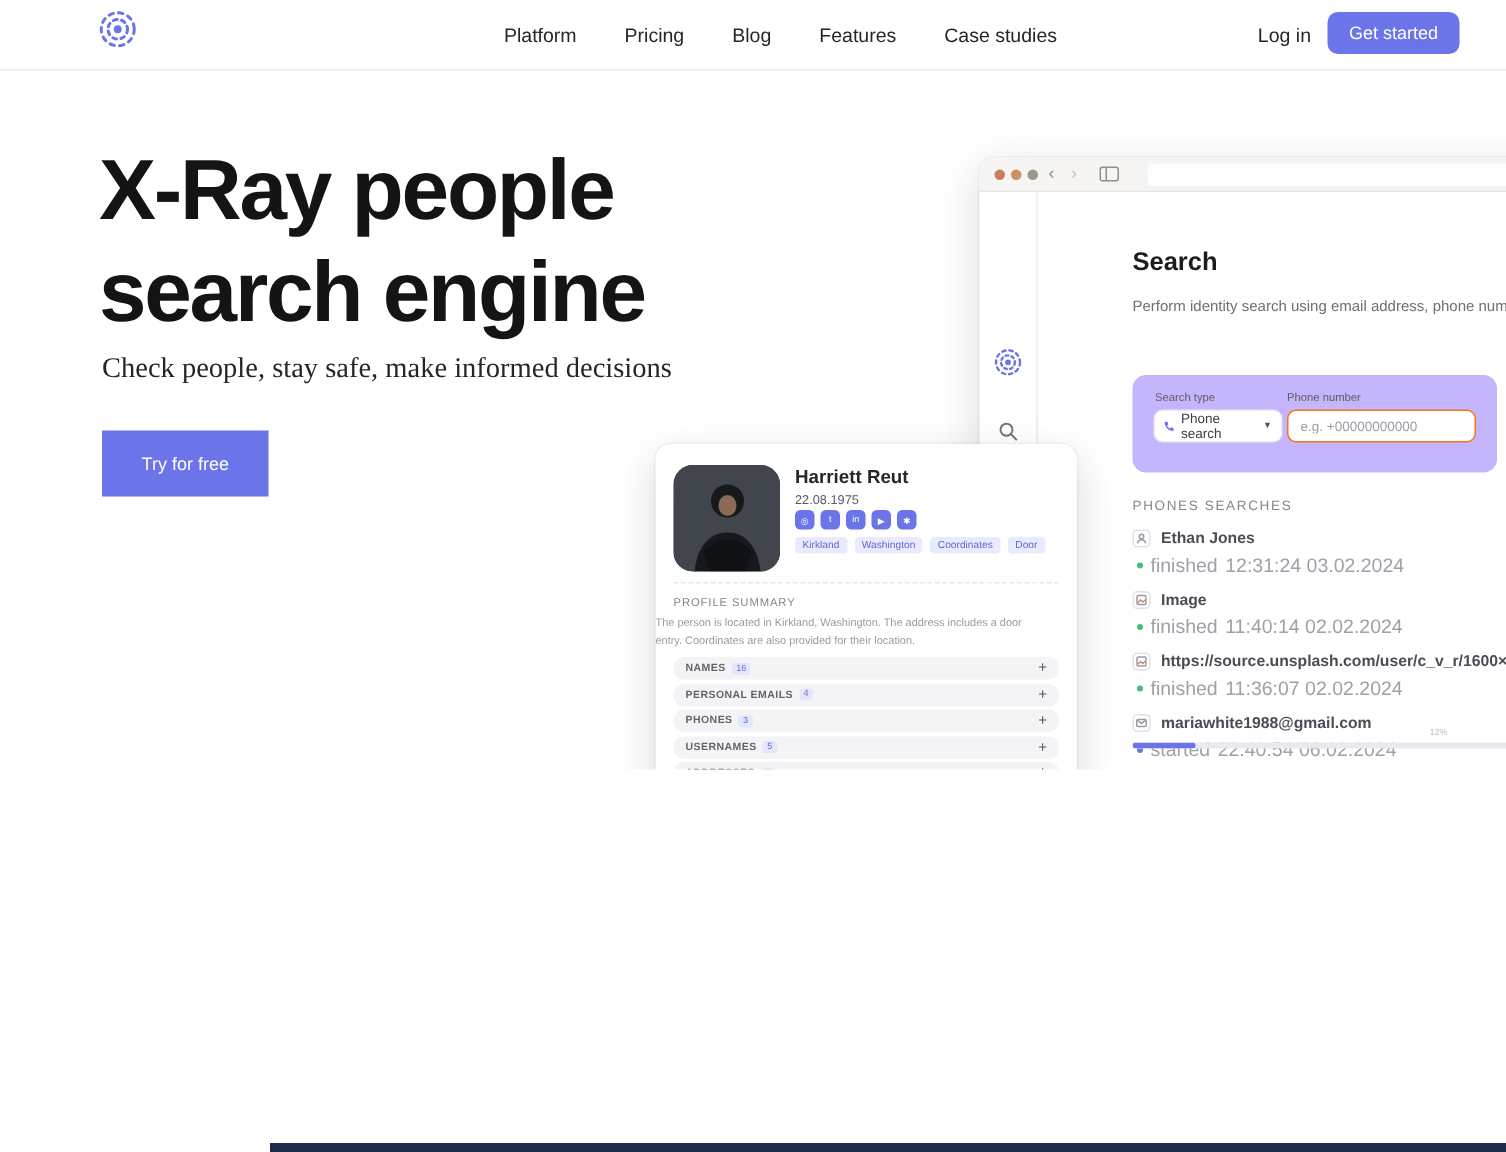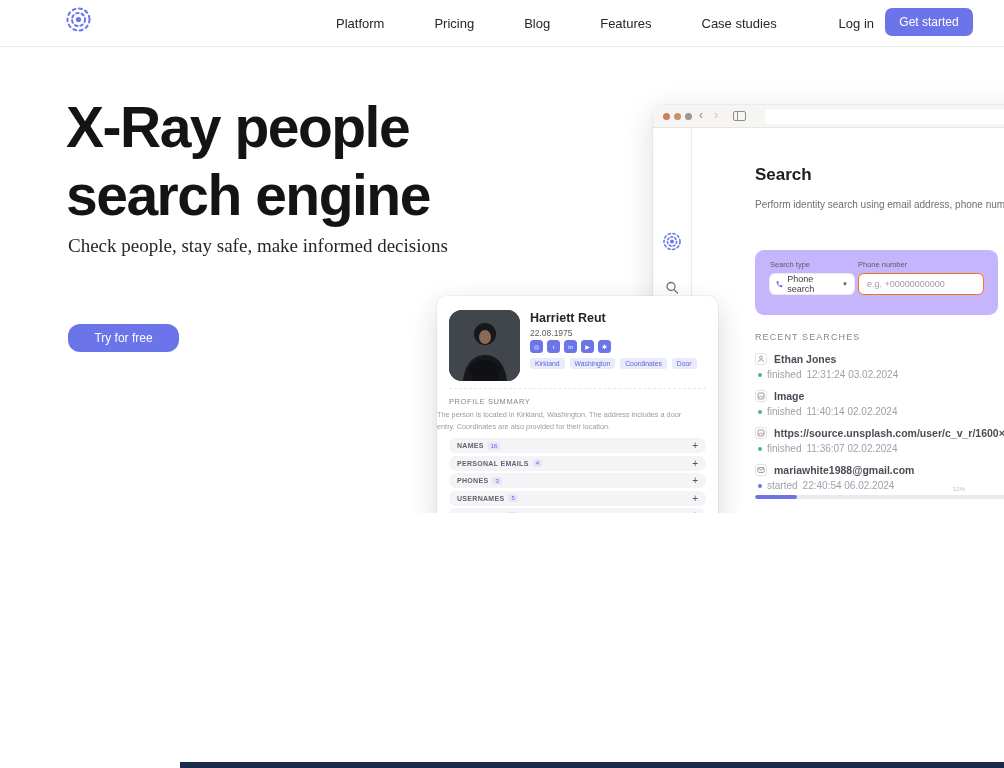--- a/index.html
+++ b/index.html
@@ -3,30 +3,30 @@
 <meta charset="utf-8">
 <style>
   * { margin:0; padding:0; box-sizing:border-box; }
   html,body { background:#fff; }
   body { font-family:"Liberation Sans", sans-serif; color:#21272a; }
   .page { position:relative; width:1004px; height:768px; overflow:hidden; background:#fff; margin:0 auto; }
 
   
   .header { position:relative; height:47px; border-bottom:1px solid #e9e9ea; background:#fff; z-index:5; }
   .logo { position:absolute; left:64px; top:5px; width:29px; height:29px; }
-  .nav-links { position:absolute; left:336px; top:0; height:47px; display:flex; align-items:center; gap:50px; }
+  .nav-links { position:absolute; left:336px; top:0; height:47px; display:flex; align-items:center; gap:32px; }
   .nav-link { font-size:13px; color:#21272a; cursor:pointer; white-space:nowrap; }
   .login { position:absolute; right:130px; top:0; height:47px; display:flex; align-items:center; font-size:13px; color:#21272a; cursor:pointer; }
   .cta-btn { position:absolute; right:31px; top:8px; width:88px; height:28px; background:#6b74e8; color:#fff; font-size:12px; border:none; border-radius:7px; cursor:pointer; font-family:"Liberation Sans",sans-serif; }
 
   
   .hero { position:relative; height:466px; overflow:hidden; background:#fff; }
   .hero h1 { position:absolute; left:66px; top:46px; font-size:57px; line-height:68px; font-weight:600; letter-spacing:-1.5px; color:#141414; }
   .hero-sub { position:absolute; left:68px; top:188px; font-size:19px; color:#21272a;font-family:Liberation Serif, serif; }
-  .try-btn { position:absolute; left:68px; top:240px; width:111px; height:28px; background:#6b74e8; color:#fff; font-size:12px; border:none; border-radius:12px; cursor:pointer; font-family:"Liberation Sans",sans-serif;margin-top:37px; }
+  .try-btn { position:absolute; left:68px; top:240px; width:111px; height:44px; background:#6b74e8; color:#fff; font-size:12px; border:none; border-radius:0; cursor:pointer; font-family:"Liberation Sans",sans-serif; }
 
   
   .app-window { position:absolute; left:653px; top:58px; width:500px; height:420px; background:#fff; border-radius:9px 9px 0 0; box-shadow:0 8px 30px rgba(40,40,60,.16), 0 0 0 1px rgba(0,0,0,.04); }
   .chrome { position:relative; height:23px; background:#f6f5f3; border-bottom:1px solid #e7e5e2; border-radius:9px 9px 0 0; }
   .dot { position:absolute; top:8px; width:7px; height:7px; border-radius:50%; }
   .dot1 { left:10px; background:#c97f59; }
   .dot2 { left:21px; background:#cd9161; }
   .dot3 { left:32px; background:#9d978d; }
   .chrome-arrow { position:absolute; top:3px; font-size:12px; color:#8a8a86; cursor:pointer; }
   .chrome-fwd { color:#c4c2bd; }
@@ -53,21 +53,21 @@
   .recent-heading { position:absolute; left:63px; top:204px; font-size:9px; letter-spacing:1.1px; color:#86868f; }
   .recent-list { position:absolute; left:63px; top:224px; right:0; }
   .r-item { position:relative; margin-bottom:9px; }
   .r-row1 { display:flex; align-items:center; gap:7px; height:14px; }
   .r-ficon { width:12px; height:12px; border:1px solid #e2e2e8; border-radius:3px; display:flex; align-items:center; justify-content:center; flex:0 0 auto; }
   .r-name { font-size:10.5px; font-weight:600; color:#4c4c56; white-space:nowrap; cursor:pointer; }
   .r-row2 { display:flex; align-items:center; gap:5px; margin:3px 0 0 3px; }
   .r-dot { width:4px; height:4px; border-radius:50%; }
   .r-dot.green { background:#3fbf77; }
   .r-dot.purple { background:#6b74e8; }
-  .r-status, .r-time { font-size:10px; color:#a0a0aa;text-align:center; }
+  .r-status, .r-time { font-size:13px; color:#a0a0aa;text-align:center; }
 
   .progress-wrap { position:absolute; left:63px; top:367px; width:260px; }
   .progress-label { position:absolute; right:50px; top:-9px; font-size:6px; color:#bdbdc8; }
   .progress-track { height:4px; background:#e9e9f2; border-radius:2px; overflow:hidden; }
   .progress-fill { height:100%; background:#6b74e8; border-radius:2px; }
 
   
   .profile-card { position:absolute; left:437px; top:249px; width:281px; height:230px; background:#fff; border-radius:10px; box-shadow:0 10px 28px rgba(40,40,60,.18), 0 0 0 1px rgba(0,0,0,.04); z-index:3; }
   .photo { position:absolute; left:12px; top:14px; width:71px; height:71px; border-radius:13px; background:linear-gradient(135deg,#4a4f57,#30343a); overflow:hidden; }
   .p-name { position:absolute; left:93px; top:15px; font-size:12.5px; font-weight:700; color:#26262c; }
@@ -185,21 +185,21 @@
             <div class="sp-dropdown">
               <svg width="8" height="8" viewBox="0 0 8 8">
                   <path d="M1.2.8l1.6.5.4 1.6-1 .8c.5 1.1 1.2 1.8 2.1 2.2l.9-1 1.6.5.4 1.5c-.4.6-1 .8-1.8.6C3.2 7 1.2 5 .6 2.7.4 1.9.6 1.2 1.2.8z" fill="#6b74e8"></path>
                 </svg>
               <span class="txt">Phone search</span>
               <span class="sp-caret">▼</span>
             </div>
             <input class="sp-input" placeholder="e.g. +00000000000" style="">
           </div>
 
-          <div class="recent-heading">RECENT SEARCHES</div>
+          <div class="recent-heading">PHONES SEARCHES</div>
 
           <div class="recent-list">
             <div class="r-item">
               <div class="r-row1">
                 <span class="r-ficon">
                   <svg width="8" height="8" viewBox="0 0 8 8" fill="none" stroke="#9a9aa5" stroke-width="1">
                       <circle cx="4" cy="2.6" r="1.5"></circle>
                       <path d="M1.2 7.2c.5-1.6 1.6-2.3 2.8-2.3s2.3.7 2.8 2.3"></path>
                     </svg>
                 </span>

